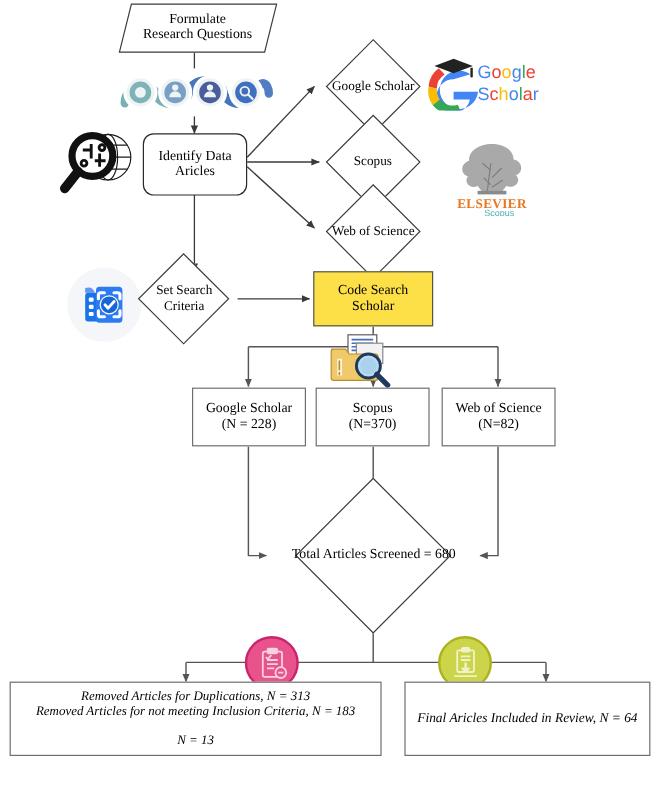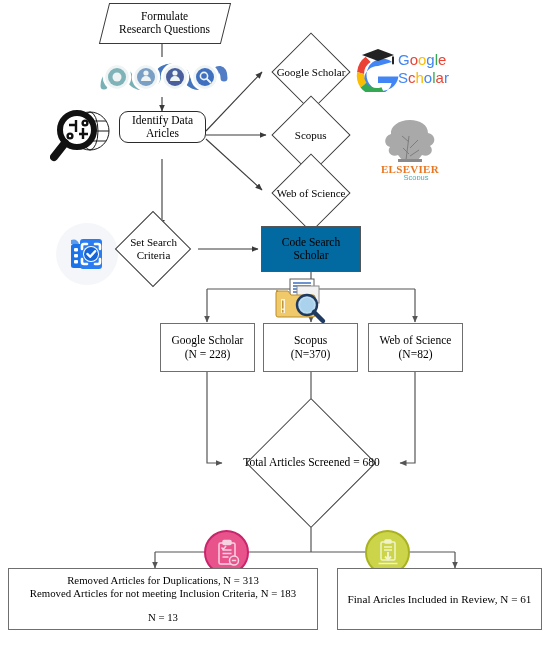--- a/index.html
+++ b/index.html
@@ -18,33 +18,33 @@
   .para{
     border:1px solid #3a3a3a;background:#fff;
     transform:skewX(-14deg);
   }
   .para > span{transform:skewX(14deg);display:block;}
 
   
   .rrect{border:1px solid #2b2b2b;border-radius:9px;background:#fff;}
 
   
-  .rect{border:1px solid #555;background:#0369a1;}
+  .rect{border:1px solid #555;background:#fde047;}
   .rect-thick{border:1px solid #6f6f6f;background:#fff;}
 
   
   .diamond{border:1px solid #3a3a3a;background:#fff;transform:rotate(45deg);}
   .diamond > span{transform:rotate(-45deg);display:block;white-space:nowrap;}
 
   .circ{position:absolute;border-radius:50%;box-sizing:border-box;
         display:flex;align-items:center;justify-content:center;}
 
   .logo{position:absolute;}
   .icon{position:absolute;}
-  .nowrap{white-space:nowrap;}
+  .nowrap{white-space:nowrap;font-style:italic;}
 </style>
 </head>
 <body>
 
 <div id="canvas">
 
   <svg class="lines" viewBox="0 0 550 655">
     <defs>
       <marker id="ah" markerWidth="8" markerHeight="8" refX="6.5" refY="3" orient="auto" markerUnits="userSpaceOnUse">
         <path d="M0,0 L7,3 L0,6 z" fill="#3a3a3a"></path>
@@ -128,21 +128,21 @@
       <circle cx="27" cy="24" r="17" fill="#ffffff" stroke="#111" stroke-width="6"></circle>
       <g stroke="#111" stroke-width="2.4" fill="none">
         <path d="M19,19 h7 M26,14 v12 M29,28 h9 M33,22 v11"></path>
         <circle cx="20" cy="30" r="2.4"></circle>
         <circle cx="35" cy="17" r="2.4"></circle>
       </g>
       <path d="M15,37 L4,51" stroke="#111" stroke-width="8" stroke-linecap="round"></path>
     </svg>
   </div>
 
-  <div class="node rrect" style="left:119px;top:111px;width:87px;height:32px;font-size:11.5px;">
+  <div class="node rrect" style="left:119px;top:111px;width:87px;height:52px;font-size:11.5px;">
     <span>
       <span>Identify Data</span><br>
       <span>Aricles</span>
     </span>
   </div>
 
   <div class="node diamond" style="left:283px;top:44px;width:56px;height:56px;font-size:11px;">
     <span>Google Scholar</span>
   </div>
 
@@ -293,16 +293,16 @@
   <div class="node rect-thick nowrap" style="left:8px;top:568px;width:310px;height:62px;font-size:10.8px;">
     <span>
       <span>Removed Articles for Duplications, N = 313</span><br>
       <span>Removed Articles for not meeting Inclusion Criteria, N = 183</span><br>
       <br>
       <span>N =  13</span>
     </span>
   </div>
 
   <div class="node rect-thick nowrap" style="left:337px;top:568px;width:205px;height:62px;font-size:11.2px;">
-    <span>Final Aricles Included in Review, N = 61</span>
+    <span>Final Aricles Included in Review, N = 64</span>
   </div>
 
 </div>
 
 </body></html>

